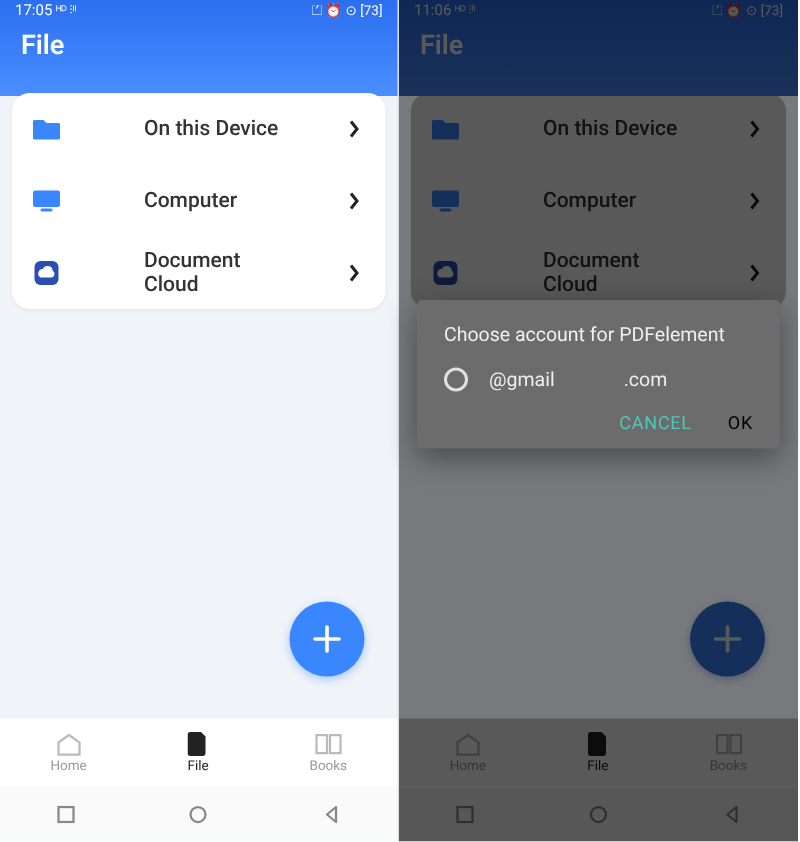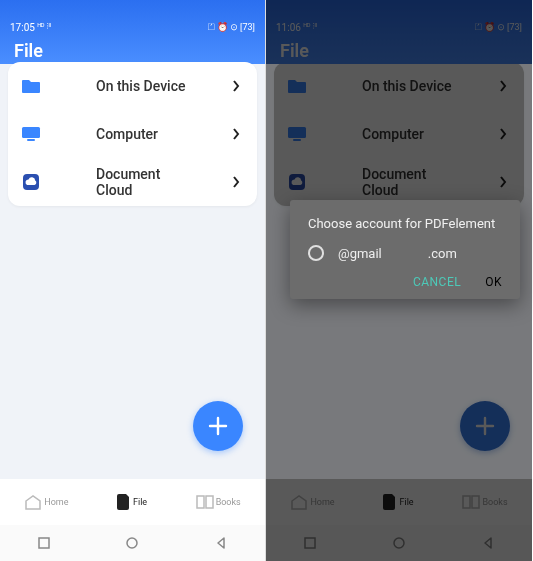--- a/index.html
+++ b/index.html
@@ -18,21 +18,21 @@
   height: 561px;
   background: #f0f3f8;
   display: flex;
   flex-direction: column;
 }
 .phone.left { border-right: 1px solid #ddd; }
 
 .header {
   background: linear-gradient(180deg, #2b6ff0 0%, #4a8eff 100%);
   color: #fff;
-  padding: 20px 10px 10px 10px;
+  padding: 0 10px 10px 10px;
   height: 64px;
   position: relative;
 }
 .statusbar {
   display: flex;
   justify-content: space-between;
   align-items: center;
   font-size: 10px;
   height: 14px;
   margin-bottom: 6px;
@@ -115,21 +115,21 @@
   left: 0; right: 0;
   bottom: 36px;
   height: 46px;
   background: #fff;
   display: flex;
   justify-content: space-around;
   align-items: center;
 }
 .bottombar .tab {
   display: flex;
-  flex-direction: row;
+  flex-direction: column;
   align-items: center;
   font-size: 9px;
   color: #999;
   gap: 2px;
   cursor: pointer;
 }
 .bottombar .tab.active { color: #222; }
 .bottombar .tab svg { display: block; }
 
 .navbar {
@@ -150,21 +150,21 @@
 .dim-overlay {
   position: absolute;
   inset: 0;
   background: rgba(0,0,0,0.5);
   pointer-events: none;
 }
 .phone.right .content-zone { filter: brightness(0.7); }
 
 .dialog {
   position: absolute;
-  left: 24px; right: 12px;
+  left: 12px; right: 12px;
   top: 200px;
   background: #6c6c6c;
   color: #eee;
   border-radius: 3px;
   padding: 16px 18px 10px 18px;
   box-shadow: 0 6px 20px rgba(0,0,0,0.4);
   z-index: 10;
 }
 .dialog-title {
   font-size: 13px;

